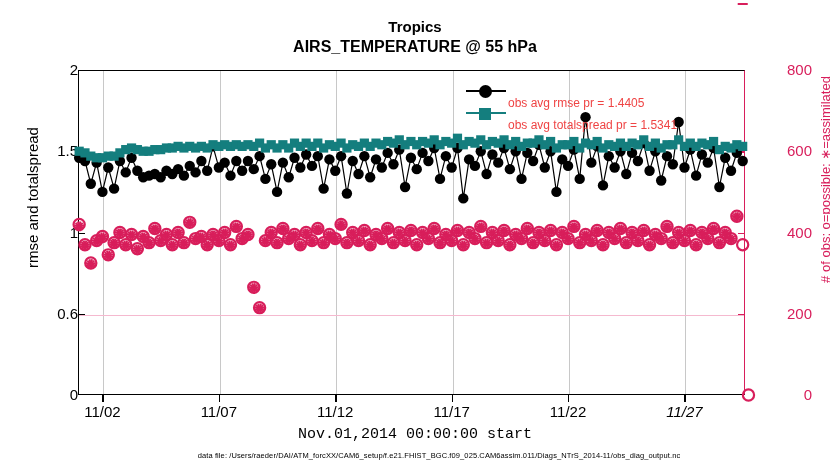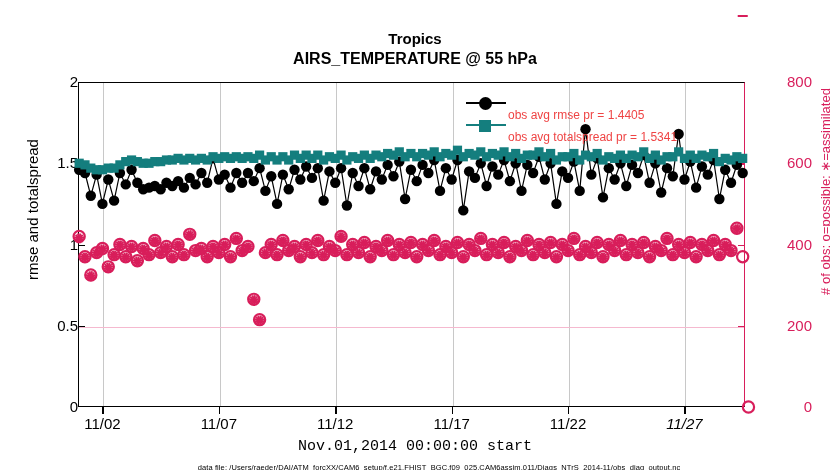--- a/index.html
+++ b/index.html
@@ -1,21 +1,21 @@
 <!DOCTYPE html>
 <html><head>
 <meta charset="utf-8">
 <style>
   html,body{margin:0;padding:0;}
   body{
     width:830px;height:470px;background:#ffffff;
     font-family:"Liberation Sans",sans-serif;
     overflow:hidden;position:relative;
   }
-  #stage{position:absolute;left:0;top:16px;width:830px;height:422px;}
+  #stage{position:absolute;left:0;top:4px;width:830px;height:422px;}
 
   .ttl{
     position:absolute;text-align:center;width:100%;left:0;
     font-weight:bold;color:#000;
   }
   #title-main{top:14px;font-size:15px;}
   #title-sub{top:34px;font-size:16px;}
 
   #plot-frame{
     position:absolute;left:78px;top:66px;width:667px;height:325px;
@@ -93,21 +93,21 @@
         <div class="vgrid" style="left: 490.065px;"></div>
         <div class="vgrid" style="left: 606.469px;"></div>
         <div class="hgrid-pink" style="top: 243.75px;"></div>
         <div class="hgrid-pink" style="top: 162.5px; background: transparent;"></div>
         <div class="hgrid-pink" style="top: 81.25px; background: transparent;"></div>
       </div>
   </div>
 
   <div id="ticks-left">
       <div class="ytick-l" style="top: 391px;">0</div>
-      <div class="ytick-l" style="top: 309.75px;">0.5</div>
+      <div class="ytick-l" style="top: 309.75px;">0.6</div>
       <div class="tickmark-l" style="top: 309.75px;"></div>
       <div class="ytick-l" style="top: 228.5px;">1</div>
       <div class="tickmark-l" style="top: 228.5px;"></div>
       <div class="ytick-l" style="top: 147.25px;">1.5</div>
       <div class="tickmark-l" style="top: 147.25px;"></div>
       <div class="ytick-l" style="top: 66px;">2</div>
     </div>
   <div id="ticks-right">
       <div class="ytick-r" style="top: 391px;">0</div>
       <div class="ytick-r" style="top: 309.75px;">200</div>

